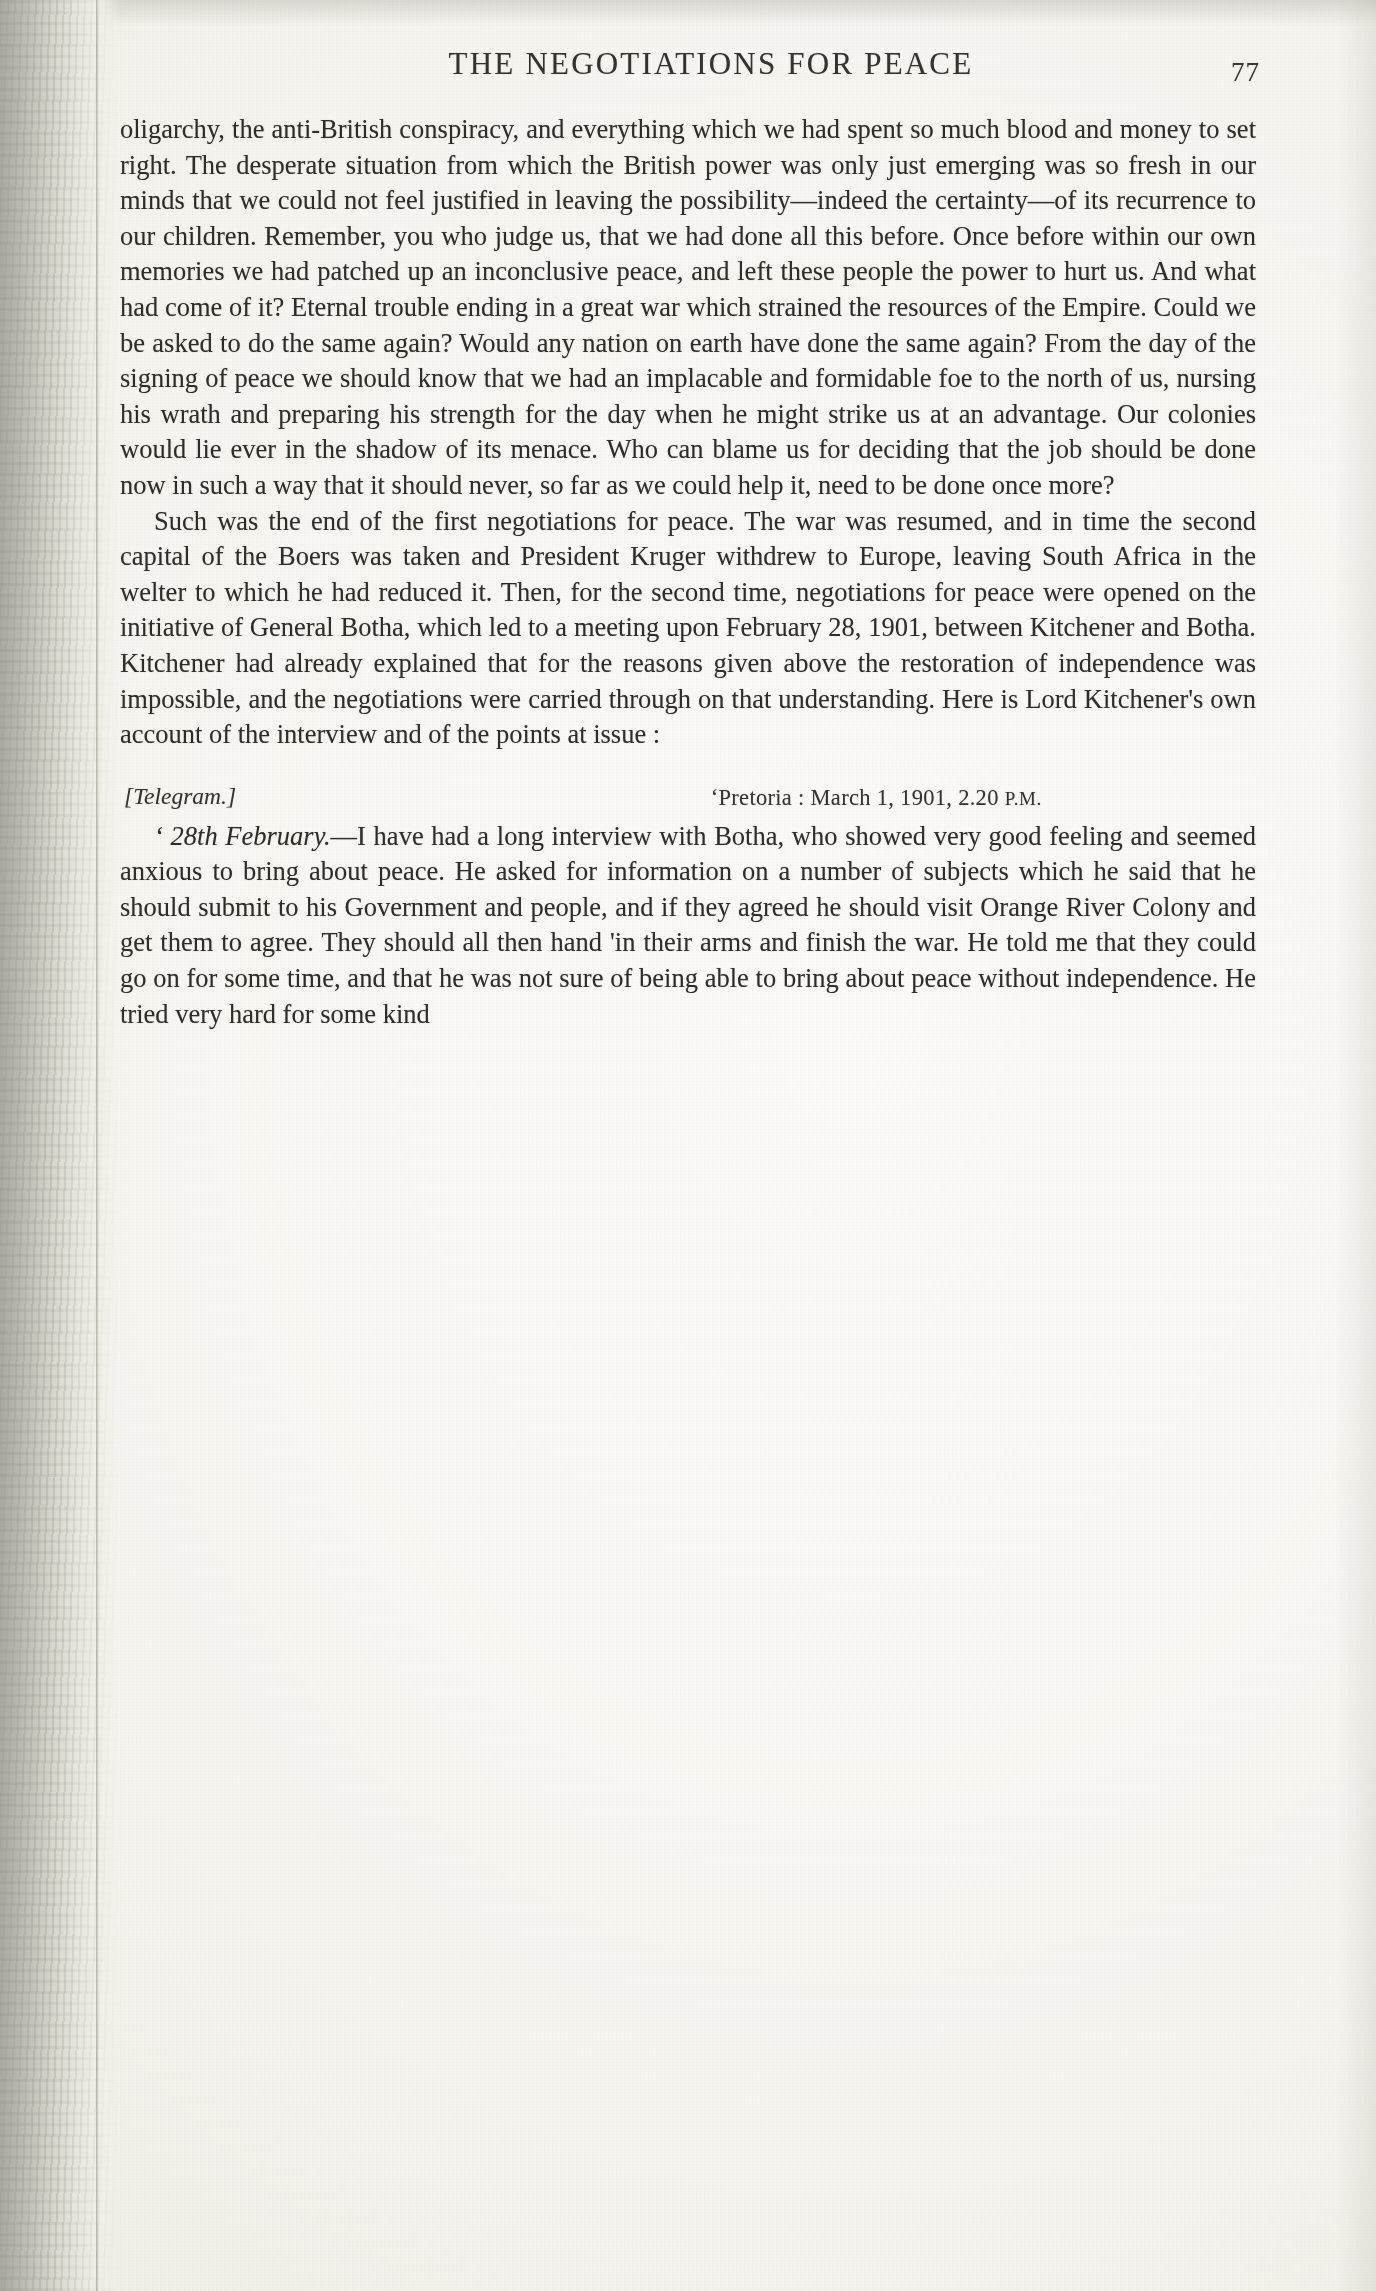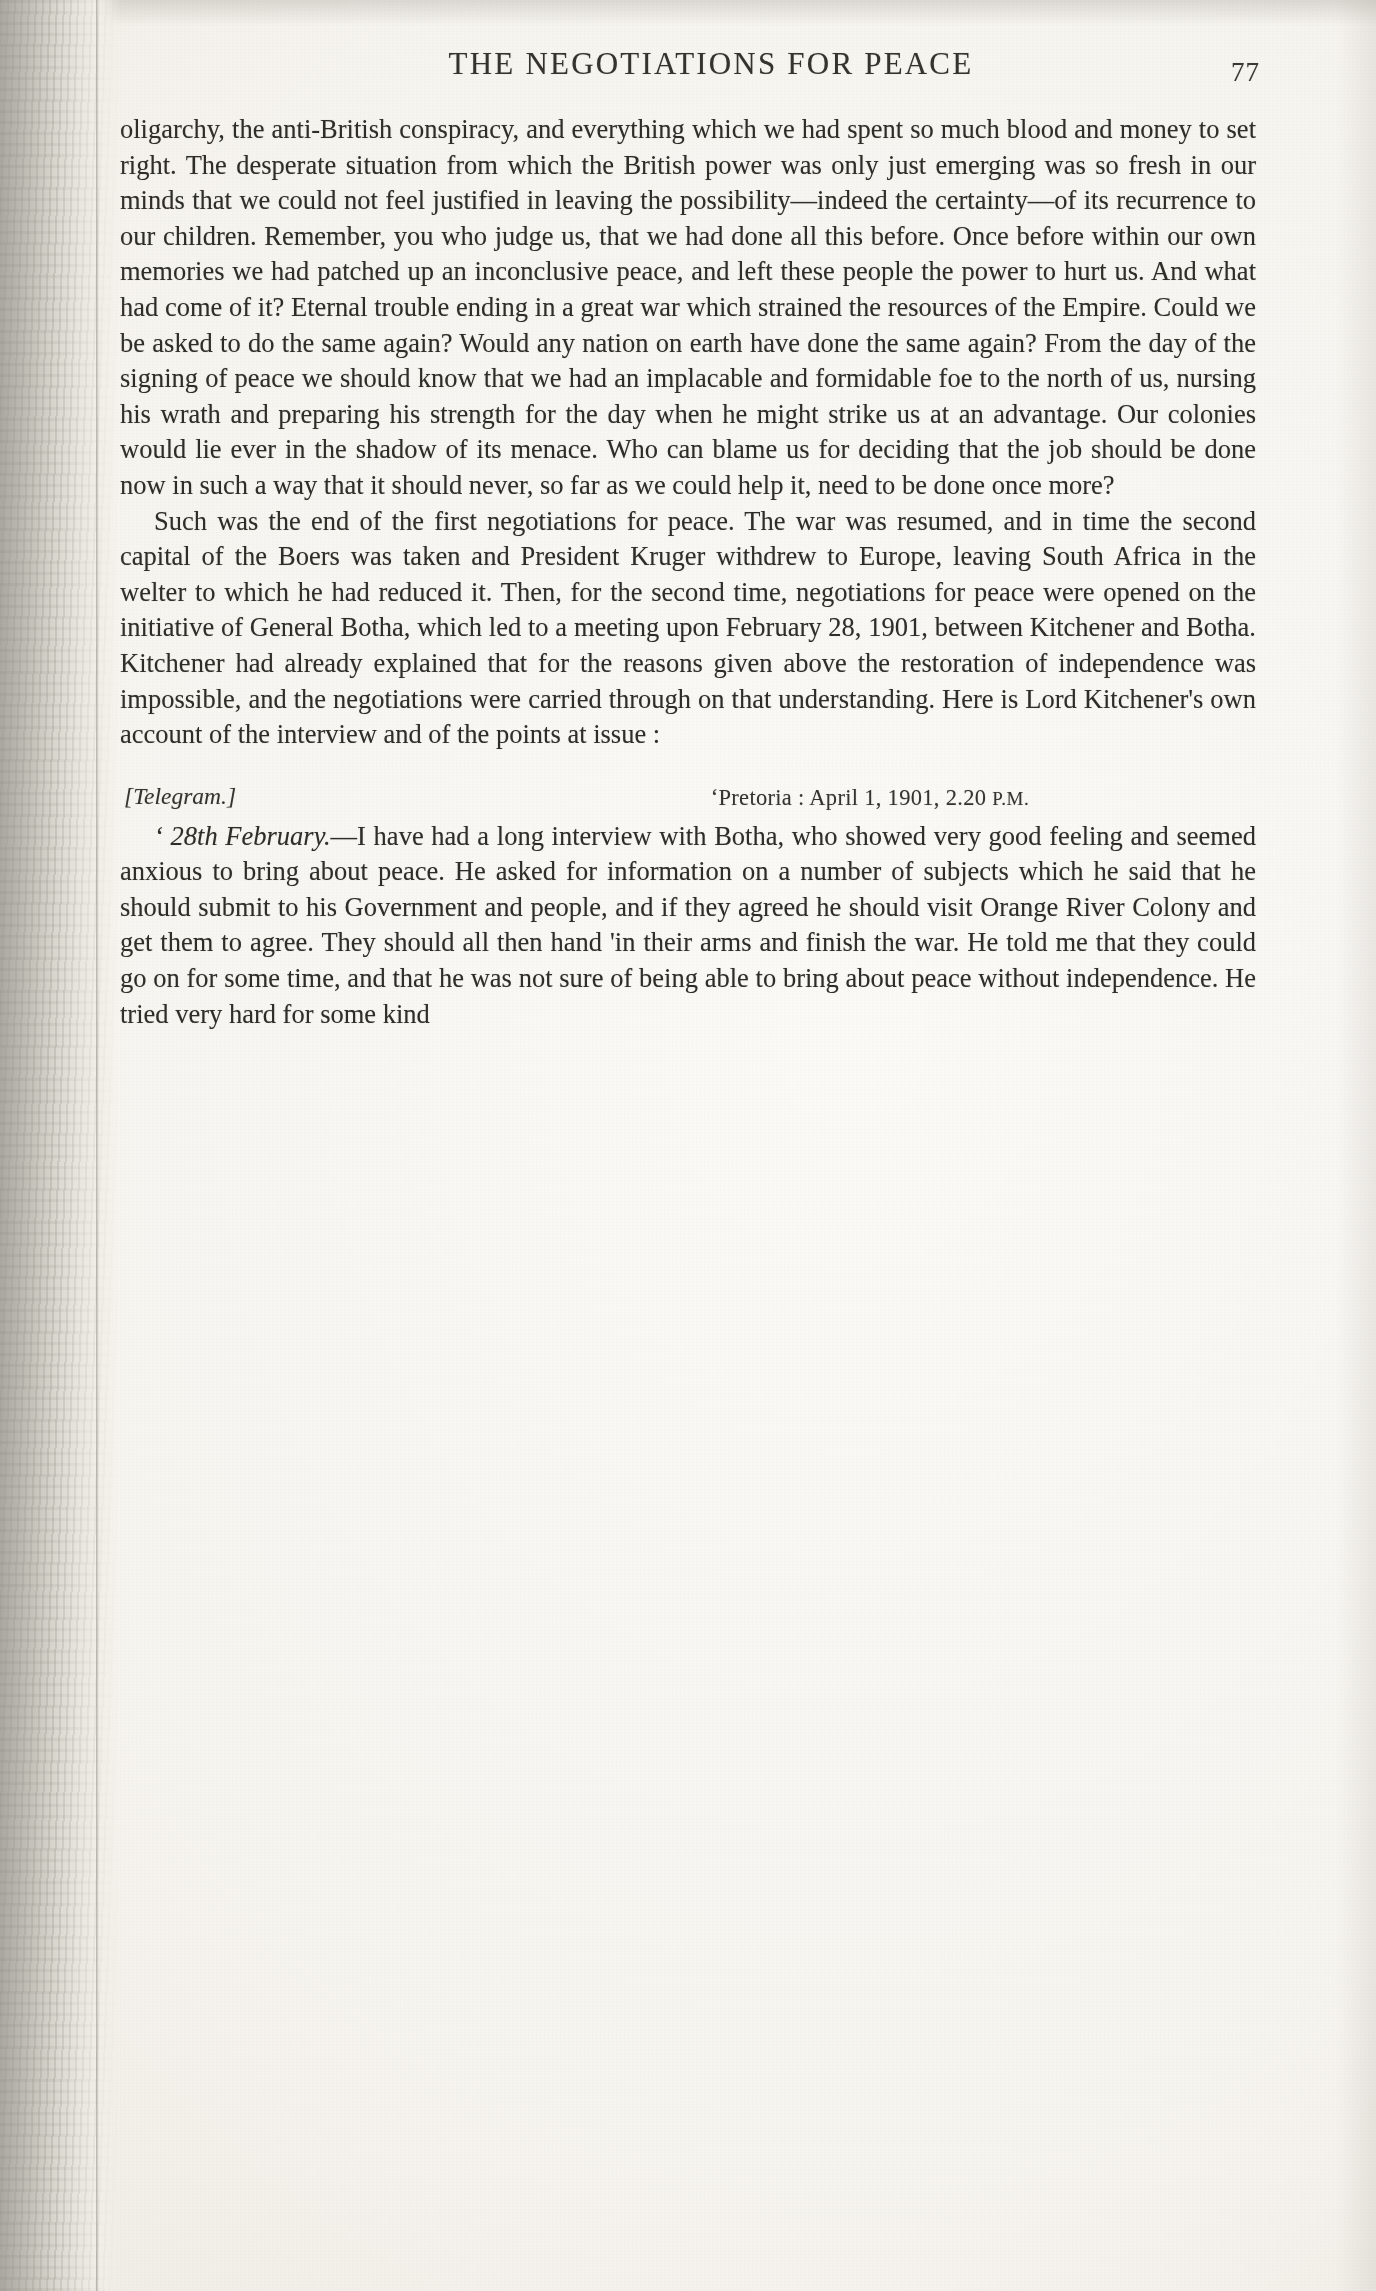--- a/index.html
+++ b/index.html
@@ -195,21 +195,21 @@
     </div>
 
     <div class="body-text">
 
       <p class="para">oligarchy, the anti-British conspiracy, and everything which we had spent so much blood and money to set right. The desperate situation from which the British power was only just emerging was so fresh in our minds that we could not feel justified in leaving the possibility—indeed the certainty—of its recurrence to our children. Remember, you who judge us, that we had done all this before. Once before within our own memories we had patched up an inconclusive peace, and left these people the power to hurt us. And what had come of it? Eternal trouble ending in a great war which strained the resources of the Empire. Could we be asked to do the same again? Would any nation on earth have done the same again? From the day of the signing of peace we should know that we had an implacable and formidable foe to the north of us, nursing his wrath and preparing his strength for the day when he might strike us at an advantage. Our colonies would lie ever in the shadow of its menace. Who can blame us for deciding that the job should be done now in such a way that it should never, so far as we could help it, need to be done once more?</p>
 
       <p class="para indent">Such was the end of the first negotiations for peace. The war was resumed, and in time the second capital of the Boers was taken and President Kruger withdrew to Europe, leaving South Africa in the welter to which he had reduced it. Then, for the second time, negotiations for peace were opened on the initiative of General Botha, which led to a meeting upon February 28, 1901, between Kitchener and Botha. Kitchener had already explained that for the reasons given above the restoration of independence was impossible, and the negotiations were carried through on that understanding. Here is Lord Kitchener's own account of the interview and of the points at issue :</p>
 
       <div class="telegram-line">
         <span class="tag">[Telegram.]</span>
-        <span class="dateline"><span>‘Pretoria : April 1, 1901, 2.20 </span><span class="small-caps">P.M.</span></span>
+        <span class="dateline"><span>‘Pretoria : March 1, 1901, 2.20 </span><span class="small-caps">P.M.</span></span>
       </div>
 
       <p class="para indent quoted"><span class="lead">‘ 28th February.</span><span>—I have had a long interview with Botha, who showed very good feeling and seemed anxious to bring about peace. He asked for information on a number of subjects which he said that he should submit to his Government and people, and if they agreed he should visit Orange River Colony and get them to agree. They should all then hand 'in their arms and finish the war. He told me that they could go on for some time, and that he was not sure of being able to bring about peace without independence. He tried very hard for some kind</span></p>
 
     </div>
   </div>
 
   <div class="gutter"></div>
   <div class="gutter-streaks"></div>
   <div class="gutter-edge"></div>

